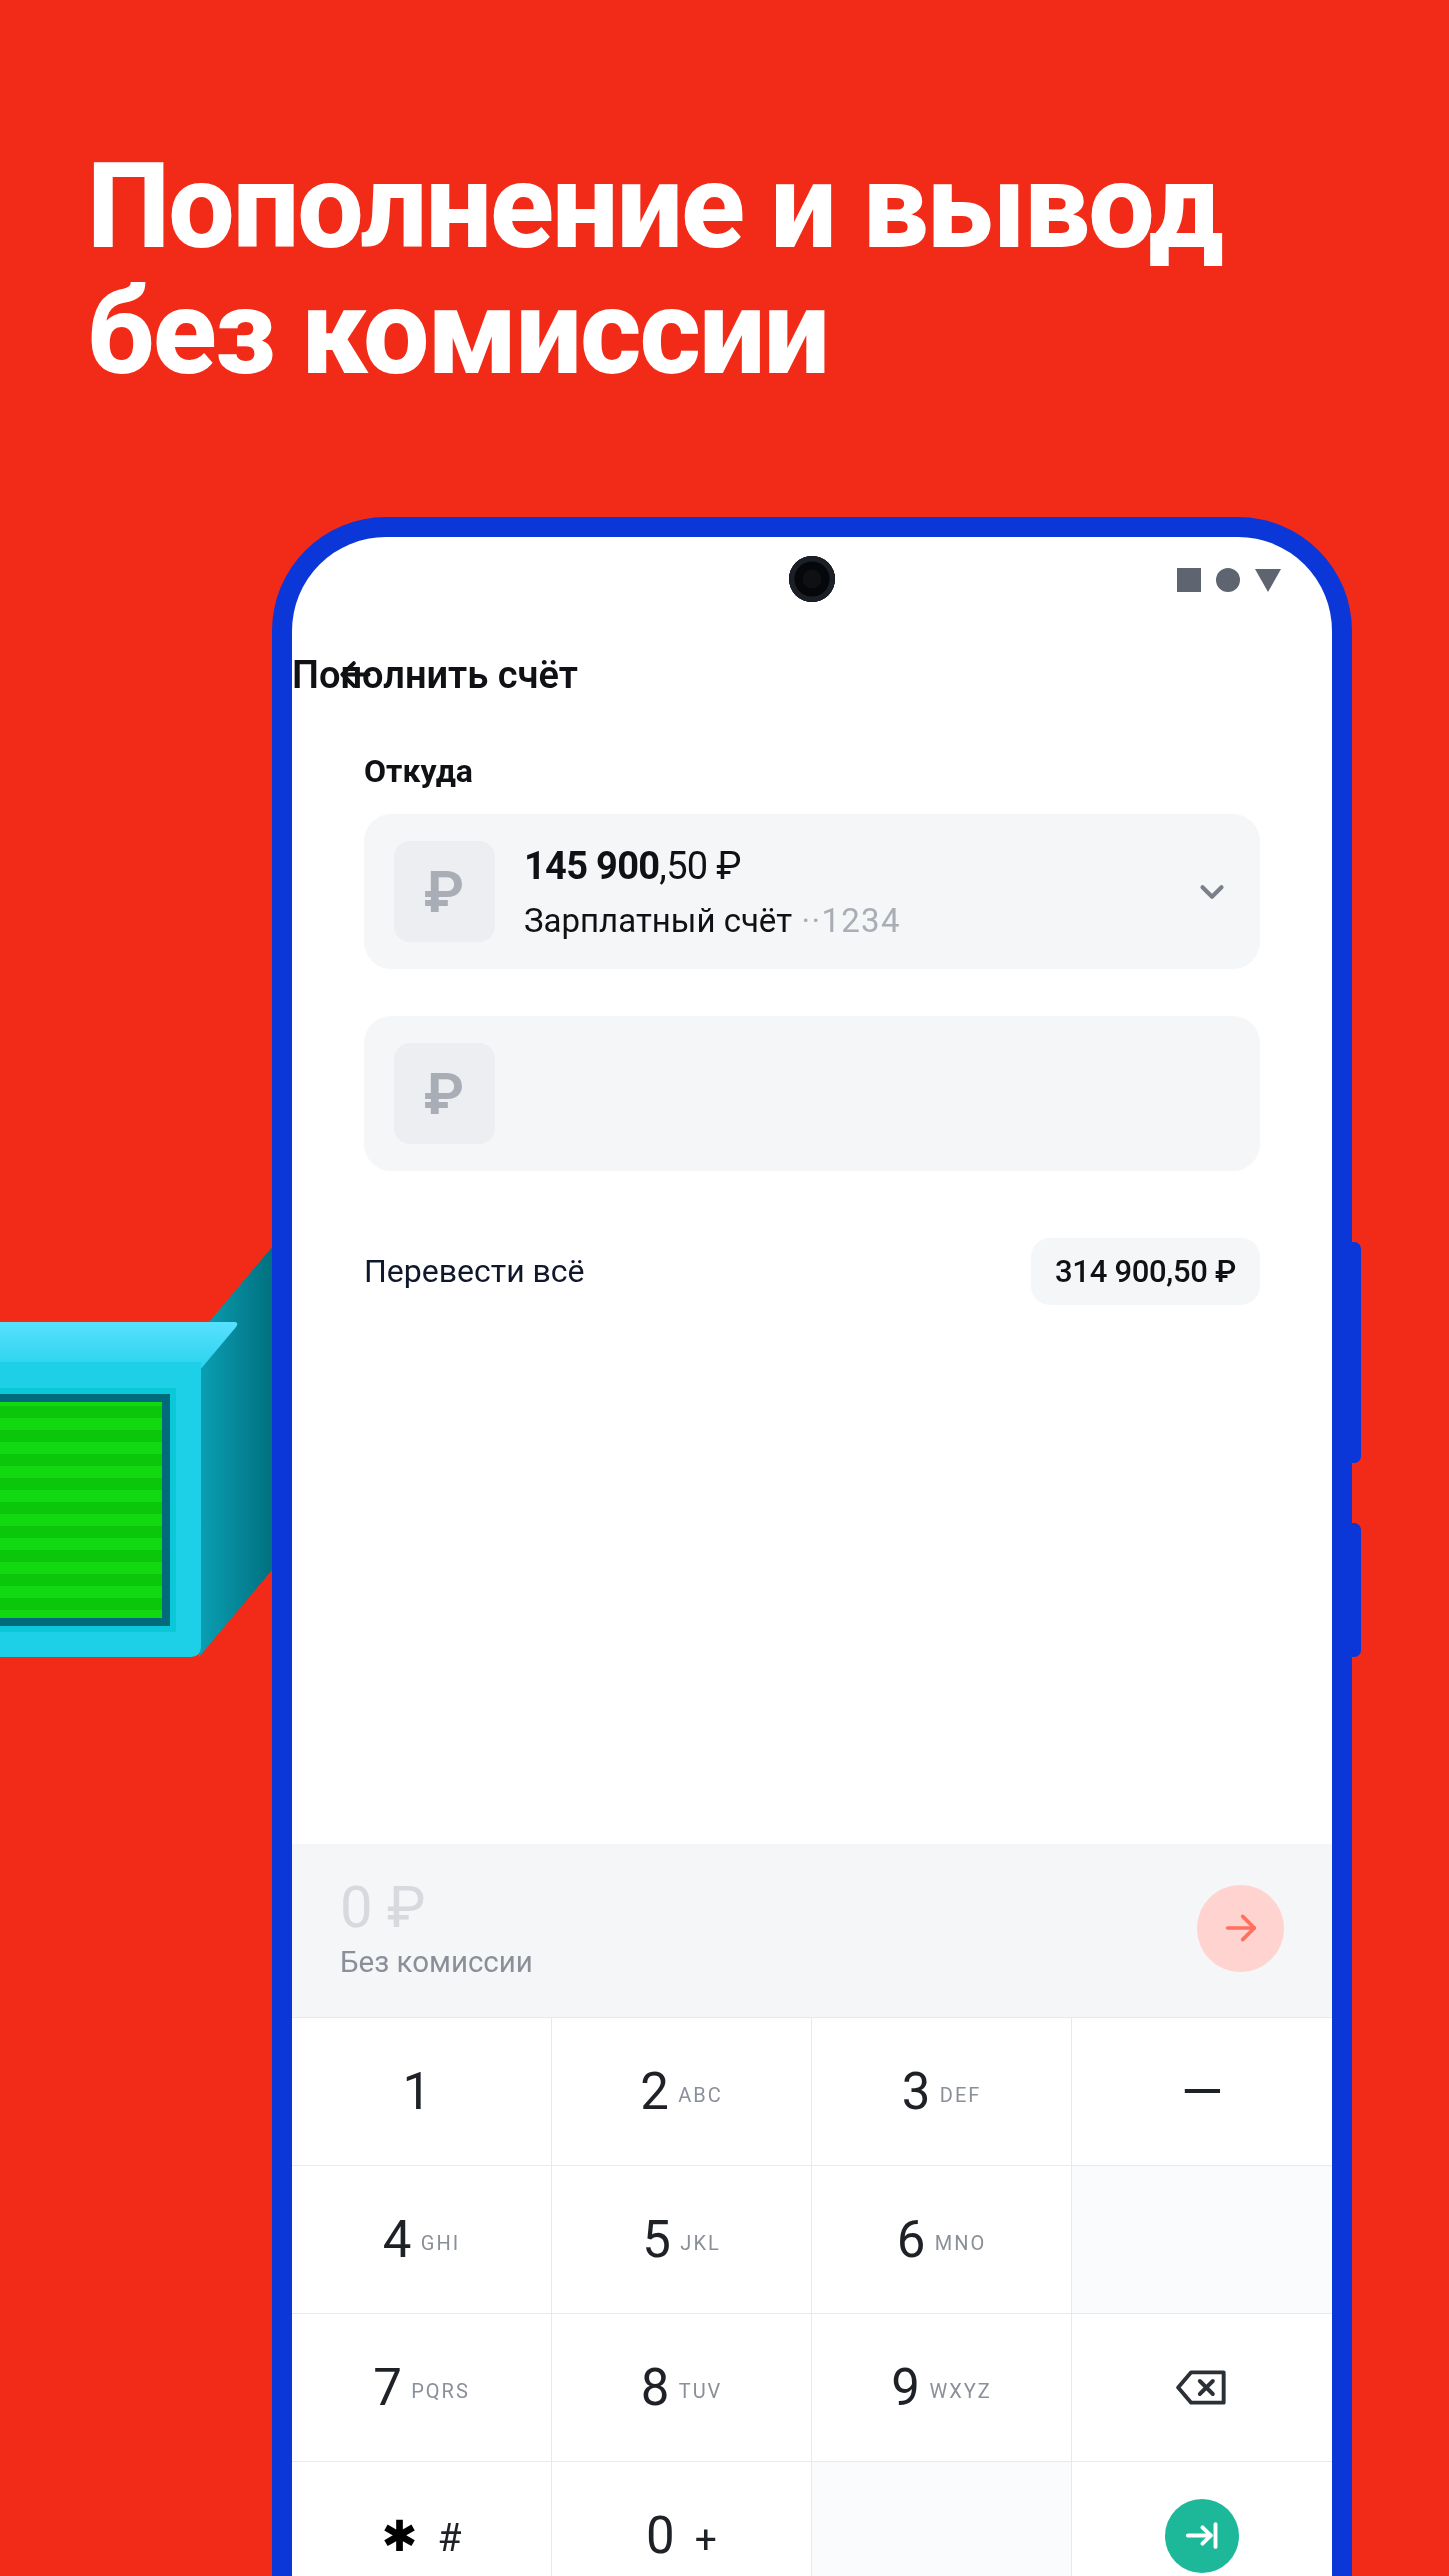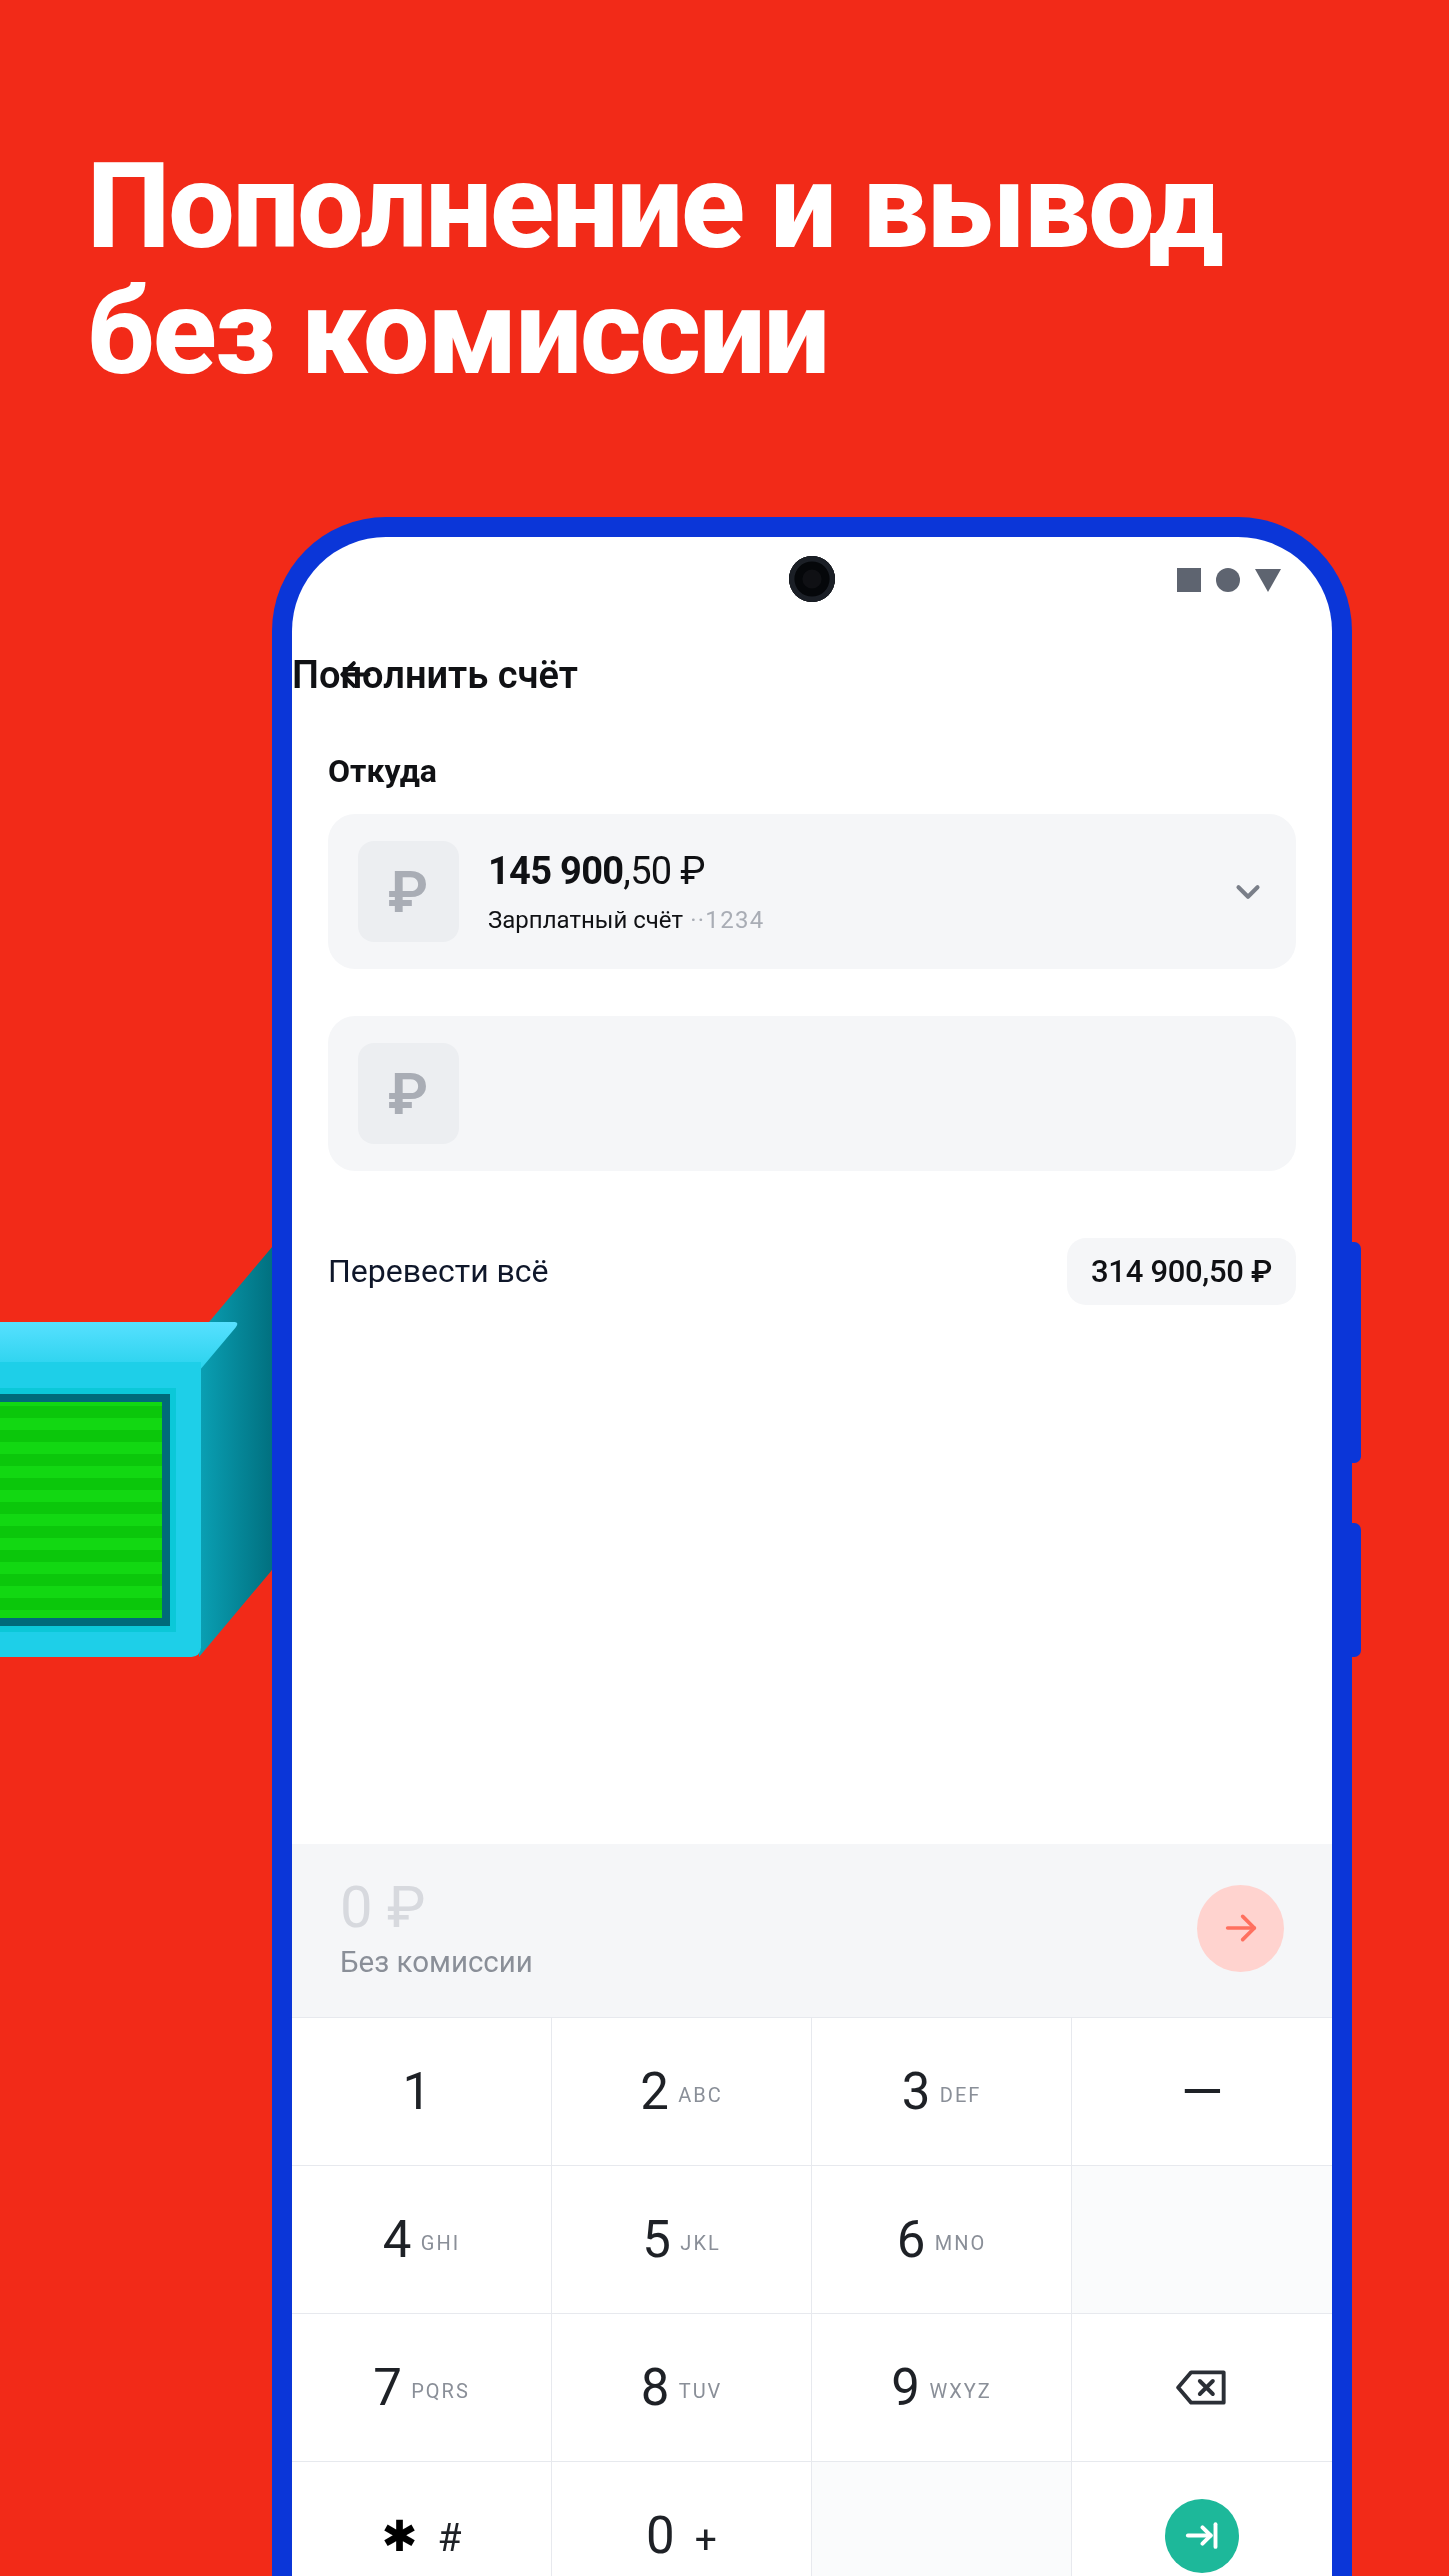--- a/index.html
+++ b/index.html
@@ -143,21 +143,21 @@
     position: absolute;
     left: 0; right: 0;
     font-size: 38px;
     font-weight: 600;
     color: #101114;
     pointer-events: none;
   }
 
   
   .content {
-    padding: 27px 36px 0;
+    padding: 27px 72px 0;
     flex-shrink: 0;
   }
   .section-label {
     font-size: 32px;
     font-weight: 700;
     color: #101114;
     margin-bottom: 24px;
   }
   .account-card {
     background: #f5f6f8;
@@ -184,21 +184,21 @@
   .acc-text { flex: 1; min-width: 0; }
   .acc-balance {
     font-size: 38px;
     color: #101114;
     white-space: nowrap;
     letter-spacing: -0.7px;
   }
   .acc-balance .int { font-weight: 700; }
   .acc-balance .frac { font-weight: 400; margin-top: 45px; }
   .acc-sub {
-    font-size: 24px;
+    font-size: 33px;
     color: #101114;
     margin-top: 13px;
     white-space: nowrap;
   }
   .acc-sub .mask { color: #a9adb5; letter-spacing: 1.3px; }
   .chevron {
     width: 38px; height: 38px;
     flex-shrink: 0;
     color: #7a7f89;
   }

